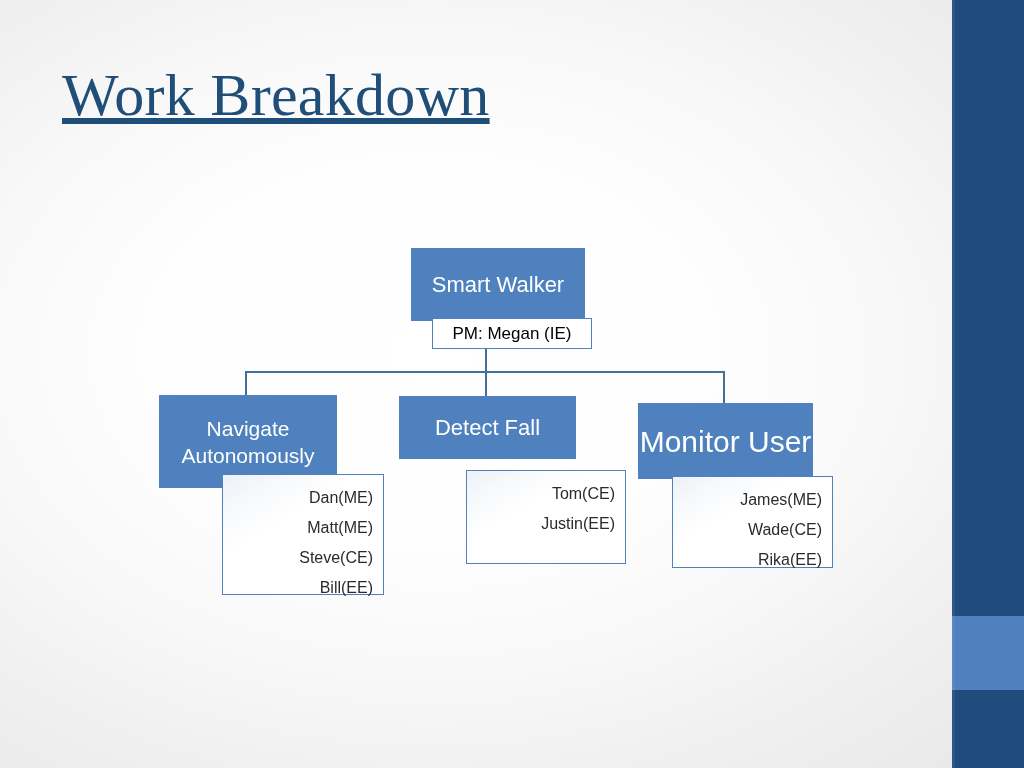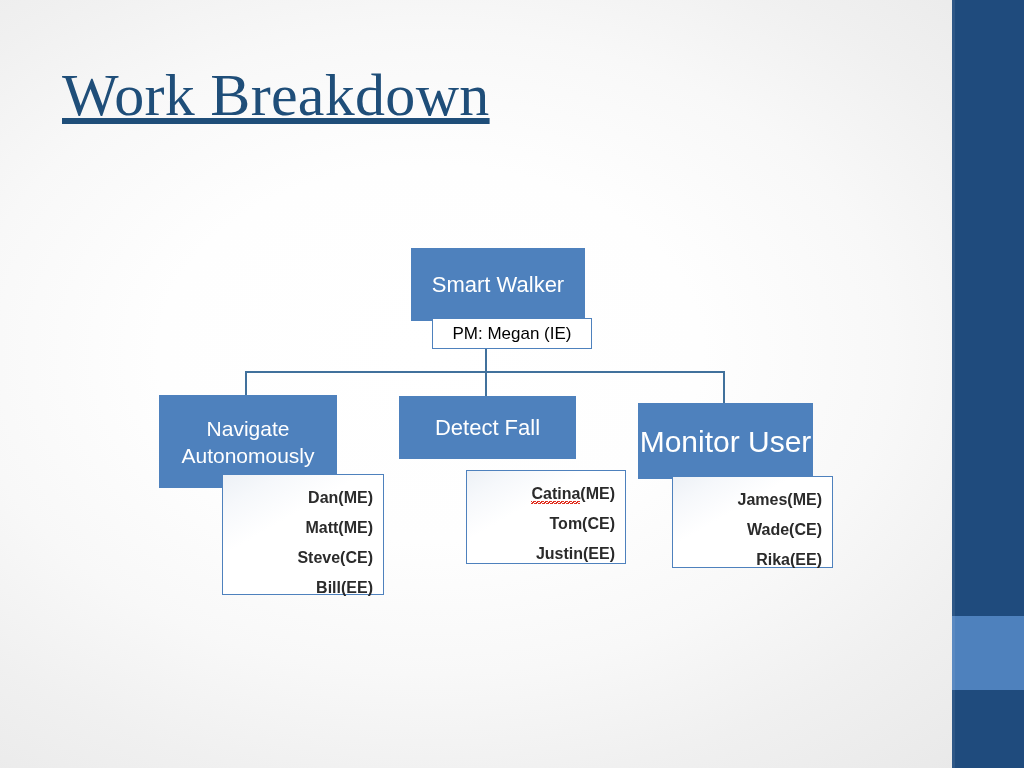--- a/index.html
+++ b/index.html
@@ -146,21 +146,20 @@
     position: absolute;
     background:
       linear-gradient(150deg, #edf1f6 0%, #f6f8fb 16%, #ffffff 38%, #ffffff 100%);
     border: 1px solid #4e81bd;
     box-sizing: border-box;
     padding: 8px 10px 8px 18px;
     text-align: right;
     color: #2b2b2b;
     font-size: 16px;
     line-height: 30px;
-    font-weight: bold;
   }
   .member { display: block; white-space: nowrap; }
 
   
   .misspelled {
     background-image:
       repeating-linear-gradient(135deg,
         #e03020 0px, #e03020 1px,
         transparent 1px, transparent 2px);
     background-repeat: repeat-x;
@@ -232,21 +231,20 @@
   </div>
 
   <div class="members" id="members-navigate">
       <span class="member">Dan(ME)</span>
       <span class="member">Matt(ME)</span>
       <span class="member">Steve(CE)</span>
       <span class="member">Bill(EE)</span>
     </div>
 
   <div class="members" id="members-detect">
-      <span class="member"><span class="misspelled">Catina</span>(ME)</span>
       <span class="member">Tom(CE)</span>
       <span class="member">Justin(EE)</span>
     </div>
 
   <div class="members" id="members-monitor">
       <span class="member">James(ME)</span>
       <span class="member">Wade(CE)</span>
       <span class="member">Rika(EE)</span>
     </div>
 

